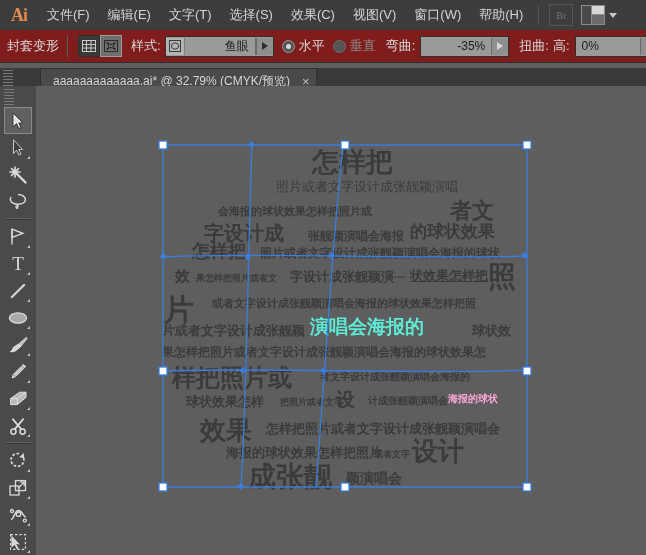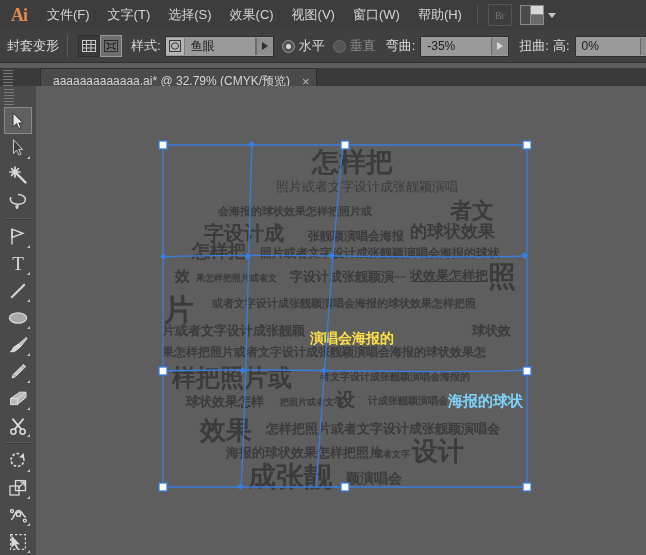--- a/index.html
+++ b/index.html
@@ -44,21 +44,21 @@
   .ws-icon .c2 .r1{height:8px;background:#d8d8d8;border-bottom:1px solid #8b8b8b;}
   .ws-icon .c2 .r2{flex:1;background:#6a6a6a;}
   .caret{
     width:0;height:0;border-left:4px solid transparent;border-right:4px solid transparent;
     border-top:5px solid #c8c8c8;margin-left:4px;
   }
 
   
   .optbar{
     position:absolute;left:0;top:30px;width:646px;height:32px;
-    background:#404040;border-bottom:1px solid #2f2f2f;
+    background:#7f1d1d;border-bottom:1px solid #2f2f2f;
     display:flex;align-items:center;
   }
   .gripper{
     width:10px;height:22px;margin:0 4px 0 3px;
     background:repeating-linear-gradient(to bottom,#8a8a8a 0,#8a8a8a 1px,#4a4a4a 1px,#4a4a4a 3px);
   }
   .opt-label{color:#dcdcdc;font-size:13px;white-space:nowrap;}
   .opt-label.dim{color:#8d8d8d;}
   .vsep{width:1px;height:22px;background:#3a3a3a;border-right:1px solid #5c5c5c;margin:0 8px;}
   .seg-group{display:flex;margin-left:2px;}
@@ -72,21 +72,21 @@
     display:flex;align-items:center;height:19px;background:#9a9a9a;
     border:1px solid #2f2f2f;margin-left:5px;
   }
   .field .ic{
     width:18px;height:17px;display:flex;align-items:center;justify-content:center;
     background:#b4b4b4;border-right:1px solid #7d7d7d;
   }
   .field .val{
     color:#1c1c1c;font-size:12px;padding:0 6px;white-space:nowrap;
   }
-  .field .val.pad{min-width:58px;}
+  .field .val.pad{min-width:58px;text-align:right;}
   .field .val.pad2{min-width:52px;}
   .spin{
     width:16px;height:17px;background:#8f8f8f;border-left:1px solid #6a6a6a;
     display:flex;align-items:center;justify-content:center;
   }
   .spin .tri{
     width:0;height:0;border-top:4px solid transparent;border-bottom:4px solid transparent;
     border-left:6px solid #d8d8d8;
   }
   .dd-sep{width:1px;height:17px;background:#6a6a6a;}
@@ -151,20 +151,21 @@
   }
 </style>
 </head>
 <body>
 
 <div class="app">
 
   <div class="menubar">
     <div class="ai-logo">Ai</div>
     <div class="menu-item">文件(F)</div>
+    <div class="menu-item">编辑(E)</div>
     <div class="menu-item">文字(T)</div>
     <div class="menu-item">选择(S)</div>
     <div class="menu-item">效果(C)</div>
     <div class="menu-item">视图(V)</div>
     <div class="menu-item">窗口(W)</div>
     <div class="menu-item">帮助(H)</div>
     <div class="menu-sep"></div>
     <div class="br-btn">Br</div>
     <div class="ws-btn">
       <div class="ws-icon">
@@ -400,30 +401,30 @@
         <div class="txt" style="left: 224px; top: 159px; font-size: 12px; font-weight: bold; color: rgb(59, 59, 59);">照片或者文字设计成张靓颖演唱会海报的球状</div>
         <div class="txt" style="left: 139px; top: 181px; font-size: 15px; font-weight: bold; color: rgb(59, 59, 59);">效</div>
         <div class="txt" style="left: 160px; top: 186px; font-size: 9px; font-weight: bold; color: rgb(59, 59, 59);">果怎样把照片或者文</div>
         <div class="txt" style="left: 254px; top: 182px; font-size: 13px; font-weight: bold; color: rgb(59, 59, 59);">字设计成张靓颖演</div>
         <div class="txt" style="left: 352px; top: 184px; font-size: 9px; font-weight: bold; color: rgb(59, 59, 59);">……</div>
         <div class="txt" style="left: 374px; top: 181px; font-size: 13px; font-weight: bold; color: rgb(59, 59, 59); text-decoration: underline;">状效果怎样把</div>
         <div class="txt" style="left: 452px; top: 172px; font-size: 28px; font-weight: bold; color: rgb(59, 59, 59);">照</div>
         <div class="txt" style="left: 128px; top: 204px; font-size: 30px; font-weight: bold; color: rgb(59, 59, 59);">片</div>
         <div class="txt" style="left: 176px; top: 210px; font-size: 11px; font-weight: bold; color: rgb(59, 59, 59);">或者文字设计成张靓颖演唱会海报的球状效果怎样把照</div>
         <div class="txt" style="left: 126px; top: 236px; font-size: 13px; font-weight: bold; color: rgb(59, 59, 59);">片或者文字设计成张靓颖</div>
-        <div class="txt" style="left: 274px; top: 244px; font-size: 14px; font-weight: bold; color: #fde047;">演唱会海报的</div>
+        <div class="txt" style="left: 274px; top: 228px; font-size: 19px; font-weight: bold; color: #5eead4;">演唱会海报的</div>
         <div class="txt" style="left: 436px; top: 236px; font-size: 13px; font-weight: bold; color: rgb(59, 59, 59);">球状效</div>
         <div class="txt" style="left: 126px; top: 258px; font-size: 12px; font-weight: bold; color: rgb(59, 59, 59);">果怎样把照片或者文字设计成张靓颖演唱会海报的球状效果怎</div>
         <div class="txt" style="left: 136px; top: 276px; font-size: 24px; font-weight: bold; color: rgb(59, 59, 59);">样把照片或</div>
         <div class="txt" style="left: 284px; top: 284px; font-size: 10px; font-weight: bold; color: rgb(59, 59, 59);">者文字设计成张靓颖演唱会海报的</div>
         <div class="txt" style="left: 150px; top: 307px; font-size: 13px; font-weight: bold; color: rgb(59, 59, 59);">球状效果怎样</div>
         <div class="txt" style="left: 244px; top: 310px; font-size: 9px; font-weight: bold; color: rgb(59, 59, 59);">把照片或者文字</div>
         <div class="txt" style="left: 300px; top: 301px; font-size: 19px; font-weight: bold; color: rgb(59, 59, 59);">设</div>
         <div class="txt" style="left: 332px; top: 308px; font-size: 10px; font-weight: bold; color: rgb(59, 59, 59);">计成张靓颖演唱会</div>
-        <div class="txt" style="left: 412px; top: 306px; font-size: 15px; font-weight: bold; color: #7dd3fc;">海报的球状</div>
+        <div class="txt" style="left: 412px; top: 306px; font-size: 10px; font-weight: bold; color: #f9a8d4;">海报的球状</div>
         <div class="txt" style="left: 164px; top: 327px; font-size: 26px; font-weight: bold; color: rgb(59, 59, 59);">效果</div>
         <div class="txt" style="left: 230px; top: 334px; font-size: 13px; font-weight: bold; color: rgb(59, 59, 59);">怎样把照片或者文字设计成张靓颖演唱会</div>
         <div class="txt" style="left: 190px; top: 358px; font-size: 13px; font-weight: bold; color: rgb(59, 59, 59);">海报的球状效果怎样把照片</div>
         <div class="txt" style="left: 338px; top: 362px; font-size: 9px; font-weight: bold; color: rgb(59, 59, 59);">或者文字</div>
         <div class="txt" style="left: 376px; top: 348px; font-size: 26px; font-weight: bold; color: rgb(59, 59, 59);">设计</div>
         <div class="txt" style="left: 212px; top: 372px; font-size: 28px; font-weight: bold; color: rgb(59, 59, 59);">成张靓</div>
         <div class="txt" style="left: 310px; top: 384px; font-size: 14px; font-weight: bold; color: rgb(59, 59, 59);">颖演唱会</div>
       </div>
 
     <svg width="610" height="469" style="position:absolute;left:0;top:0;pointer-events:none">

